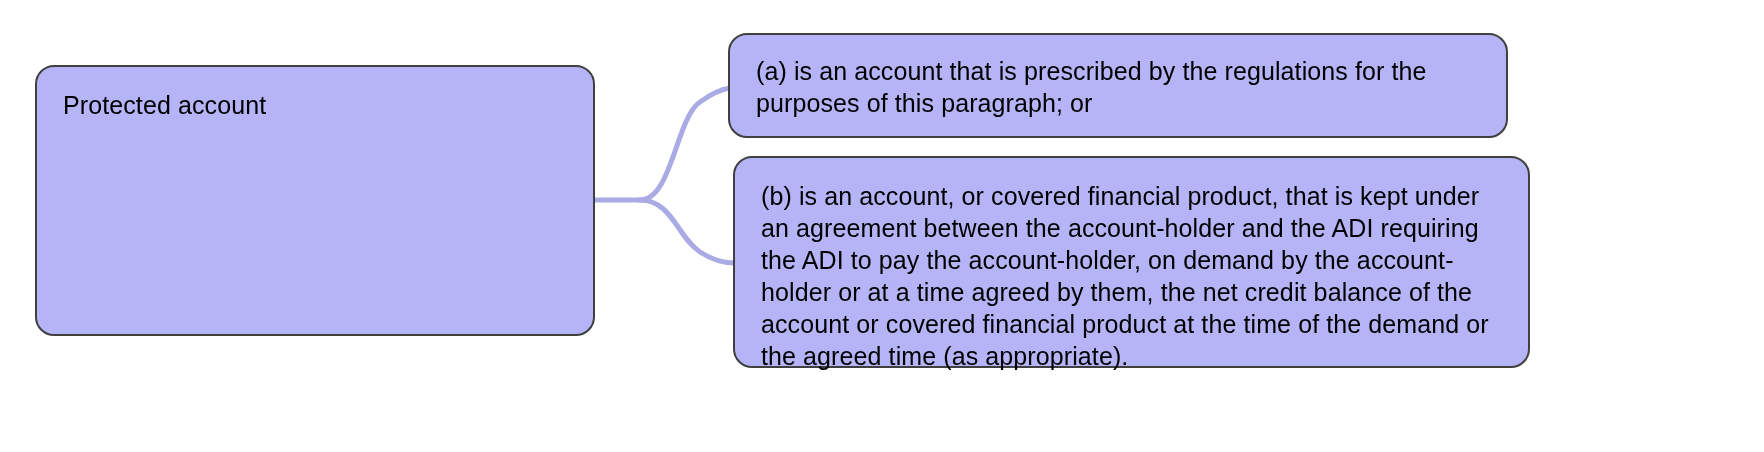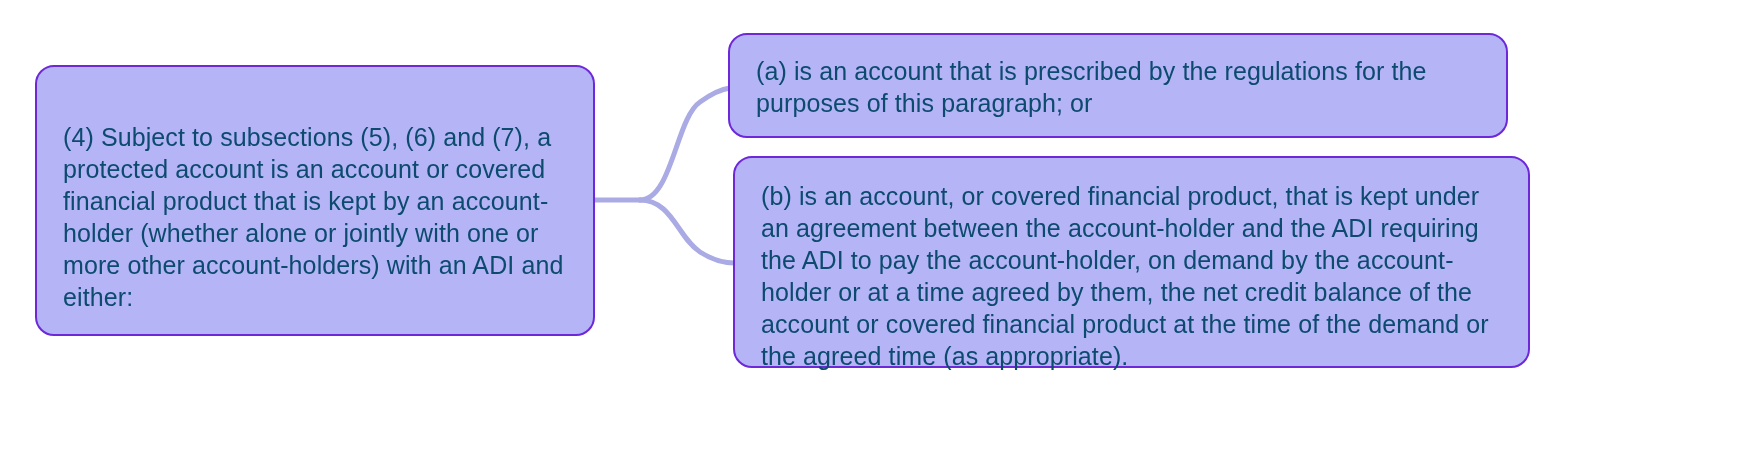--- a/index.html
+++ b/index.html
@@ -24,23 +24,23 @@
     left: 0;
     top: 0;
     width: 1764px;
     height: 452px;
     pointer-events: none;
   }
   .node {
     position: absolute;
     box-sizing: border-box;
     background: #b4b4f7;
-    border: 2px solid #6d28d9;
+    border: 2px solid #404040;
     border-radius: 19px;
-    color: #0c4a6e;
+    color: #000000;
     font-size: 25px;
     line-height: 1.28;
     letter-spacing: 0.1px;
     padding: 22px 26px 20px 26px;
     z-index: 2;
   }
   .node .title {
     display: block;
     white-space: pre-wrap;
   }
@@ -83,21 +83,21 @@
   <svg id="connectors" viewBox="0 0 1764 452" xmlns="http://www.w3.org/2000/svg">
 
     <path d="M 595 200 L 640 200" fill="none" stroke="#aaaae4" stroke-width="5" stroke-linecap="round"></path>
 
     <path d="M 640 200 C 672 200, 676 118, 700 102 C 714 92, 722 89, 730 88" fill="none" stroke="#aaaae4" stroke-width="5" stroke-linecap="round"></path>
 
     <path d="M 640 200 C 672 200, 678 238, 700 252 C 714 261, 724 263, 734 263" fill="none" stroke="#aaaae4" stroke-width="5" stroke-linecap="round"></path>
   </svg>
 
   <div class="node" id="node-protected-account">
-    <span class="body">(4) Subject to subsections (5), (6) and (7), a protected account is an account or covered financial product that is kept by an account-holder (whether alone or jointly with one or more other account-holders) with an ADI and either:</span>
+    <span class="title">Protected account</span>
   </div>
 
   <div class="node" id="node-para-a">
     <span class="para">(a) is an account that is prescribed by the regulations for the purposes of this paragraph; or</span>
   </div>
 
   <div class="node" id="node-para-b">
     <span class="para">(b) is an account, or covered financial product, that is kept under an agreement between the account-holder and the ADI requiring the ADI to pay the account-holder, on demand by the account-holder or at a time agreed by them, the net credit balance of the account or covered financial product at the time of the demand or the agreed time (as appropriate).</span>
   </div>
 

